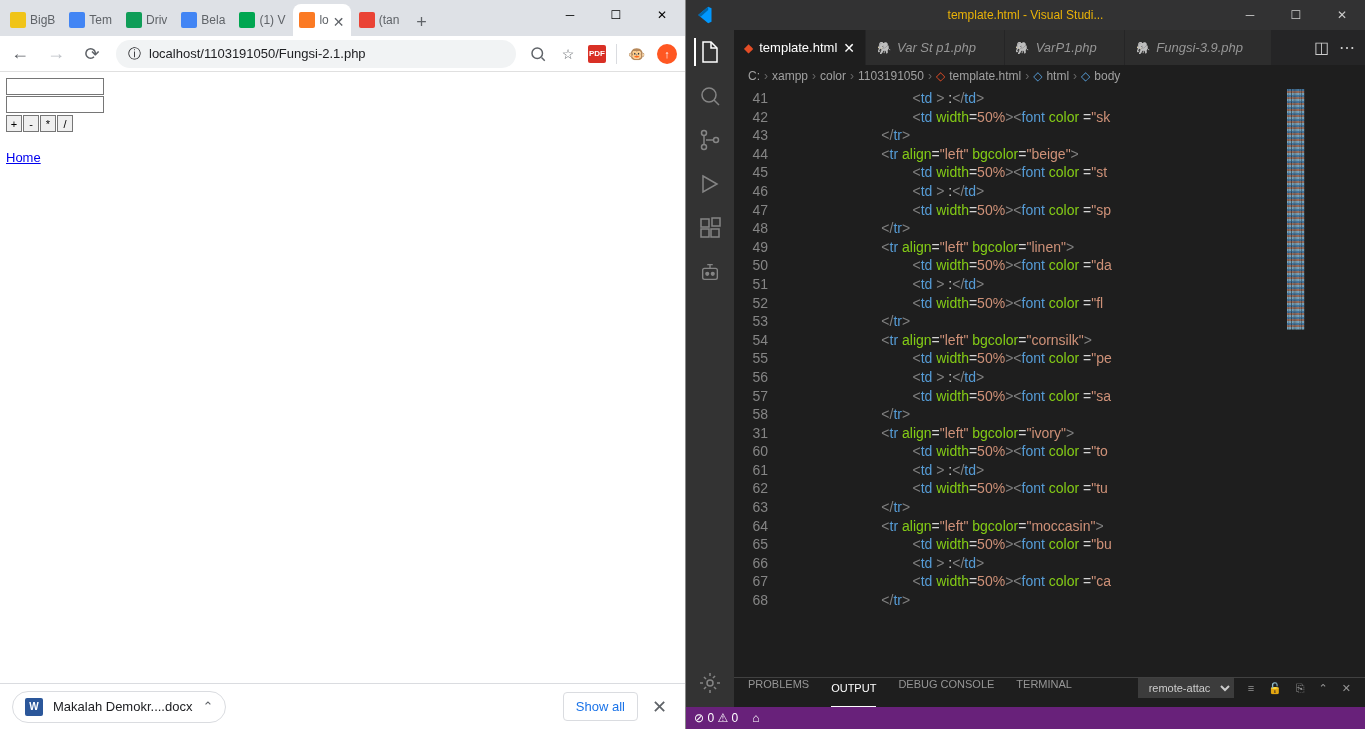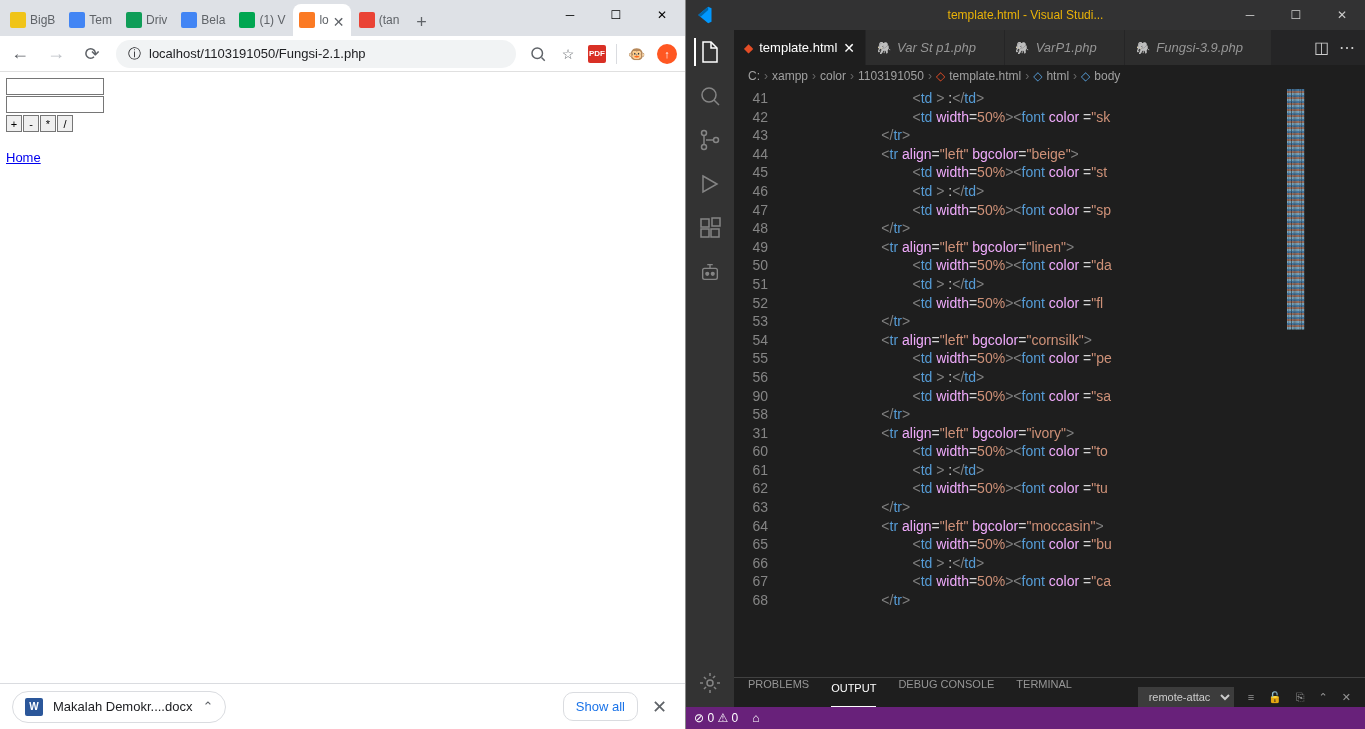--- a/index.html
+++ b/index.html
@@ -20,21 +20,21 @@
 .addr-icons{display:flex;gap:10px;align-items:center}
 .addr-icon{width:20px;height:20px;display:flex;align-items:center;justify-content:center;color:#5f6368;font-size:14px}
 .page-content{flex:1;padding:6px;font-family:"Times New Roman",serif;font-size:13px}
 .page-content input[type=text]{display:block;width:98px;border:1px solid #767676;height:17px;margin-bottom:1px}
 .page-content .btns{display:flex;gap:1px;margin-top:2px}
 .page-content button{border:1px solid #767676;background:#efefef;width:16px;height:17px;font-size:11px;cursor:pointer}
 .page-content a{color:#0000ee;display:inline-block;margin-top:18px}
 .dl-bar{height:46px;border-top:1px solid #dadce0;display:flex;align-items:center;padding:0 12px;gap:8px}
 .dl-item{display:flex;align-items:center;gap:10px;border:1px solid #dadce0;border-radius:16px;padding:6px 12px;font-size:13px;color:#202124;cursor:pointer}
 .dl-icon{width:18px;height:18px;background:#2b579a;border-radius:2px;display:flex;align-items:center;justify-content:center;color:#fff;font-size:10px;font-weight:bold}
-.showall{margin-left:auto;border:1px solid #dadce0;border-radius:10px;padding:6px 12px;font-size:13px;color:#1a73e8;cursor:pointer}
+.showall{margin-left:auto;border:1px solid #dadce0;border-radius:4px;padding:6px 12px;font-size:13px;color:#1a73e8;cursor:pointer}
 .dl-close{font-size:18px;color:#5f6368;cursor:pointer;padding:0 6px}
 
 
 .vsc-title{height:30px;background:#323233;display:flex;align-items:center;font-size:12px;color:#ccc;position:relative}
 .vsc-logo{width:20px;height:20px;margin:0 8px}
 .vsc-menu{display:flex;gap:2px}
 .vsc-menu span{padding:4px 6px;cursor:pointer}
 .vsc-wtitle{position:absolute;left:50%;transform:translateX(-50%);white-space:nowrap;color:#eab308}
 .vsc-winbtn{margin-left:auto;display:flex}
 .vsc-winbtn div{width:46px;height:30px;display:flex;align-items:center;justify-content:center;cursor:pointer}
@@ -49,22 +49,22 @@
 .vsc-tab.active{background:#1e1e1e;color:#fff;font-style:normal}
 .vsc-tab .tclose{font-size:14px;visibility:hidden}
 .vsc-tab.active .tclose{visibility:visible}
 .vsc-tabactions{margin-left:auto;display:flex;align-items:center;gap:10px;padding:0 10px;color:#ccc}
 .vsc-crumb{height:22px;background:#1e1e1e;display:flex;align-items:center;padding:0 14px;font-size:12px;color:#a0a0a0;gap:4px}
 .vsc-crumb .sep{color:#666}
 .vsc-editor{flex:1;display:flex;overflow:hidden;background:#1e1e1e;font-family:Consolas,monospace;font-size:14px;position:relative}
 .gutter{width:54px;text-align:right;color:#858585;padding-right:20px;line-height:18.6px;padding-top:2px;user-select:none}
 .code{flex:1;line-height:18.6px;padding-top:2px;white-space:pre;overflow:hidden;color:#d4d4d4}
 .minimap{width:80px;background:#1e1e1e;font-size:2px;line-height:2px;padding:2px;color:#555;overflow:hidden;opacity:0.7}
-.tk-ang{color:#808080}.tk-tag{color:#569cd6}.tk-attr{color:#f0abfc}.tk-op{color:#d4d4d4}.tk-str{color:#ce9178}
-.vsc-panel{height:30px;background:#1e1e1e;border-top:1px solid #414141;display:flex;align-items:flex-end;padding:0 14px;gap:22px;font-size:11px;color:#969696}
+.tk-ang{color:#808080}.tk-tag{color:#569cd6}.tk-attr{color:#84cc16}.tk-op{color:#d4d4d4}.tk-str{color:#ce9178}
+.vsc-panel{height:30px;background:#1e1e1e;border-top:1px solid #414141;display:flex;align-items:flex-start;padding:0 14px;gap:22px;font-size:11px;color:#969696}
 .vsc-panel .ptab{cursor:pointer;text-transform:uppercase}
 .vsc-panel .ptab.active{color:#fff;border-bottom:1px solid #fff;padding-bottom:12px;margin-top:4px}
 .vsc-panel .right-ico{margin-left:auto;display:flex;gap:14px;align-items:center}
 .vsc-panel select{background:#3c3c3c;border:1px solid #3c3c3c;color:#ccc;font-size:11px;padding:2px 6px}
 .status{height:22px;background:#68217a;display:flex;align-items:center;font-size:12px;color:#fff;padding:0 8px;gap:14px}
 .status .sr{margin-left:auto;display:flex;gap:14px}
 svg{display:block}
 </style>
 </head>
 <body>
@@ -272,21 +272,21 @@
             <div>47</div>
             <div>48</div>
             <div>49</div>
             <div>50</div>
             <div>51</div>
             <div>52</div>
             <div>53</div>
             <div>54</div>
             <div>55</div>
             <div>56</div>
-            <div>90</div>
+            <div>57</div>
             <div>58</div>
             <div>31</div>
             <div>60</div>
             <div>61</div>
             <div>62</div>
             <div>63</div>
             <div>64</div>
             <div>65</div>
             <div>66</div>
             <div>67</div>

